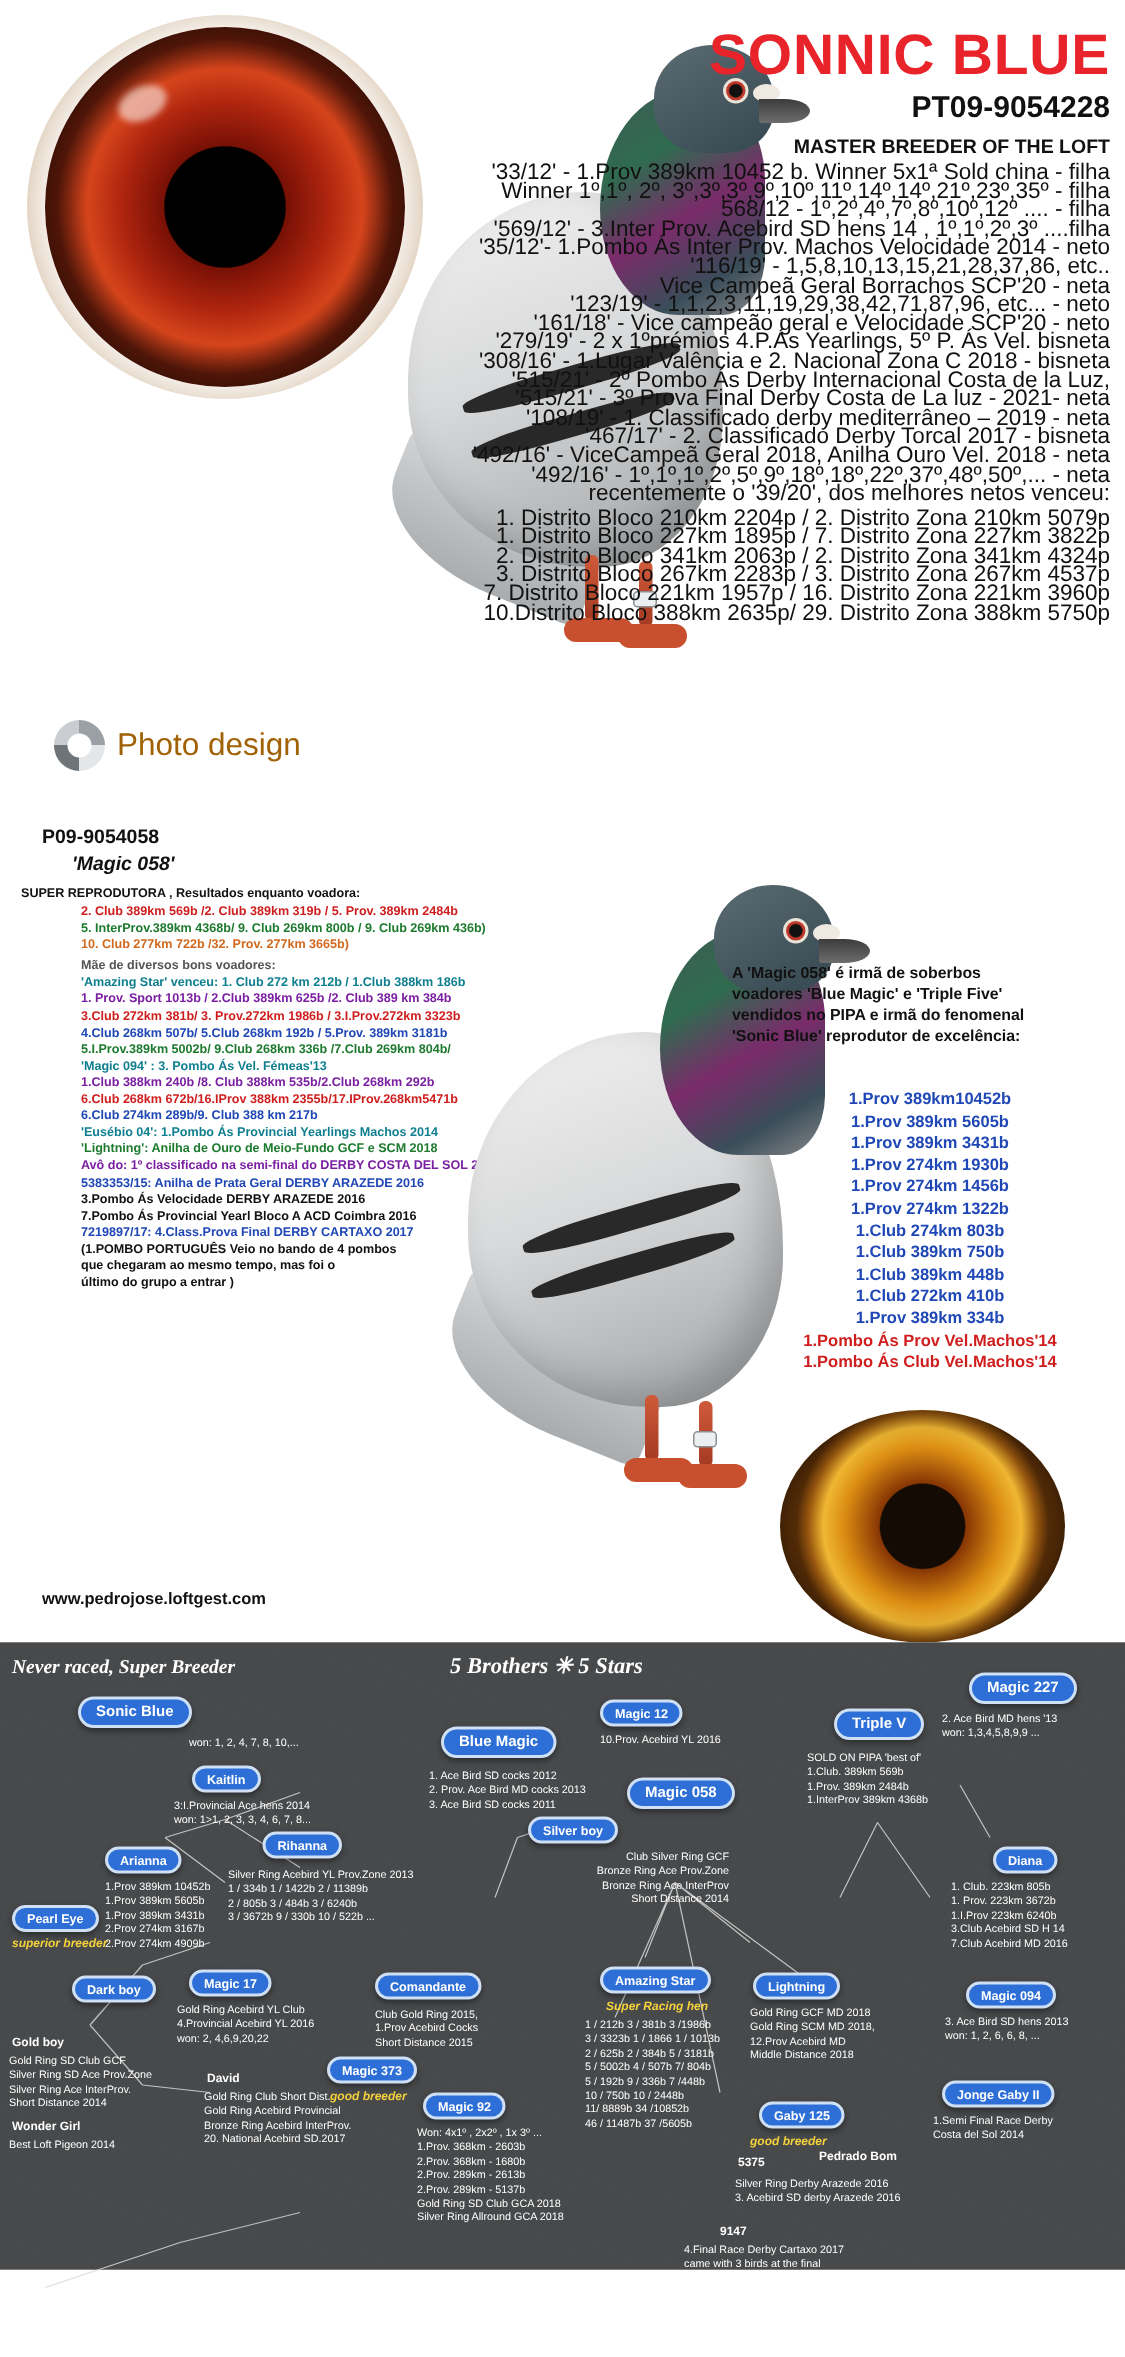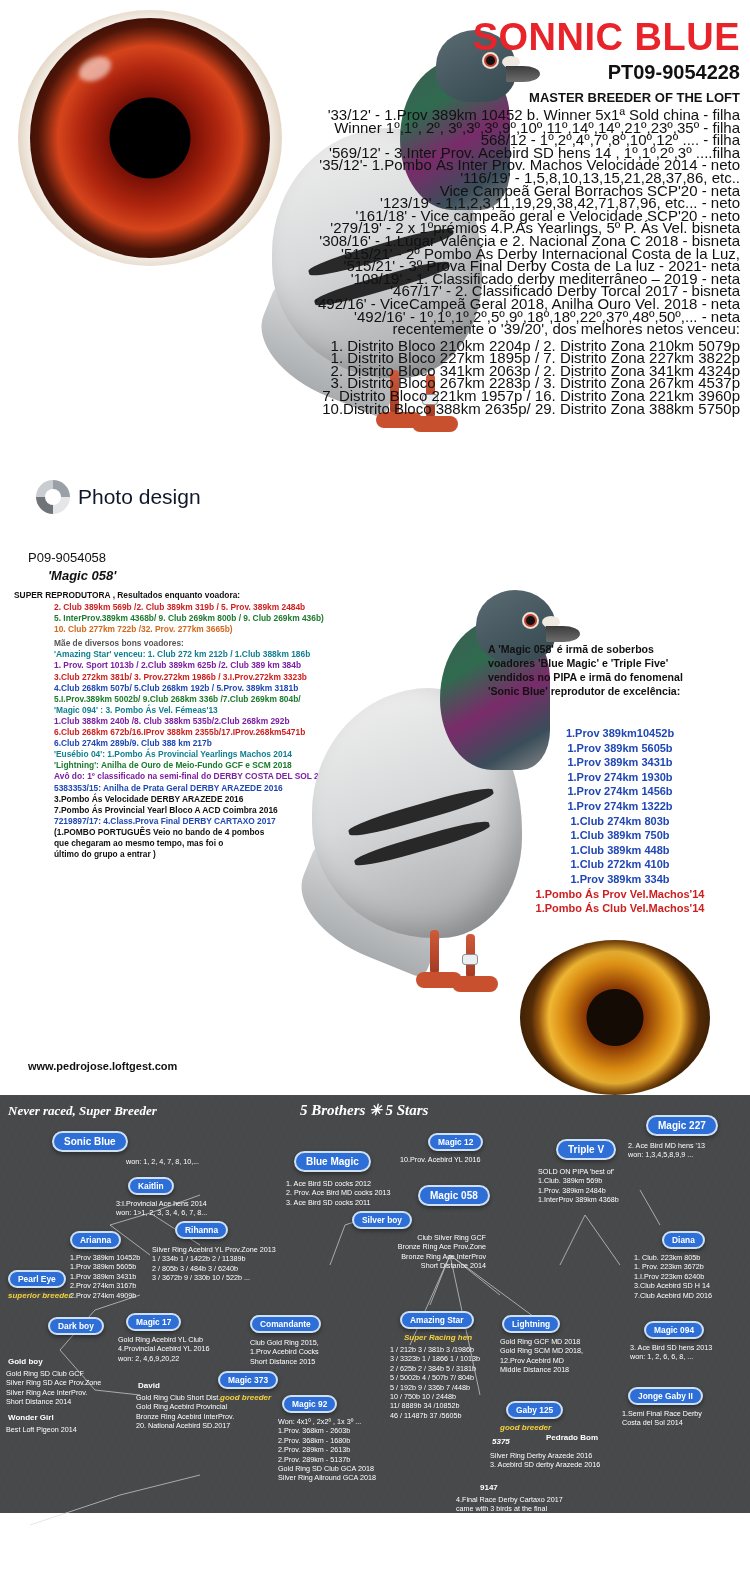--- a/index.html
+++ b/index.html
@@ -75,34 +75,34 @@
   .b-legs{ position:absolute; left:120px; top:362px; width:120px; height:90px; }
   .b-leg{ position:absolute; width:9px; height:44px; background:linear-gradient(180deg,#d05a3a,#a33a22); border-radius:4px;}
   .b-leg.l1{ left:20px; top:0;} .b-leg.l2{ left:56px; top:4px;}
   .b-foot{ position:absolute; width:46px; height:16px; background:#c8502f; border-radius:8px;}
   .b-foot.f1{ left:6px; top:42px;} .b-foot.f2{ left:42px; top:46px;}
   .b-ring{ position:absolute; left:52px; top:24px; width:16px; height:11px; background:#eceff1; border:1px solid #8b8f92; border-radius:3px; font-size:5px; text-align:center; color:#333;}
 
   .photodesign{ position:absolute; left:36px; top:480px; display:flex; align-items:center; gap:8px; }
   .pd-logo{ width:34px; height:34px; border-radius:50%; background:conic-gradient(#9aa0a6 0 25%, #e4e6e8 25% 50%, #6f7478 50% 75%, #c9cdd1 75% 100%); position:relative;}
   .pd-logo:after{ content:""; position:absolute; left:9px; top:9px; width:16px;height:16px;border-radius:50%;background:#fff;}
-  .pd-text{ font-size:21px; color:#0f172a; font-family:"Liberation Sans", sans-serif;}
+  .pd-text{ font-size:21px; color:#a16207; font-family:"Liberation Sans", sans-serif;}
 
   
   .rcol{ position:absolute; left:300px; top:16px; width:440px; text-align:right; }
   .brand{ font-size:38px; font-weight:bold; color:#e8232a; letter-spacing:.5px; font-family:"Liberation Sans", sans-serif;}
   .ring-no{ font-size:20px; font-weight:bold; color:#111; margin-top:2px;}
   .master{ font-size:13px; font-weight:bold; margin-top:6px;}
   .rline{ font-size:9.4px; line-height:12.2px; color:#111; }
   .rlist{ margin-top:4px; }
   .rlist div{ font-size:15px; line-height:12.6px;}
 
   
   .mid{ position:absolute; left:0; top:550px; width:750px; height:545px; background:#fff;}
-  .mid-id{ position:absolute; left:28px; top:0px; font-size:13px; font-weight:normal;}
+  .mid-id{ position:absolute; left:28px; top:0px; font-size:13px; font-weight:bold;}
   .mid-name{ position:absolute; left:48px; top:18px; font-size:13px; font-style:italic; font-weight:bold;}
   .mid-sub{ position:absolute; left:14px; top:40px; font-size:8.4px; font-weight:bold;}
   .mid-text{ position:absolute; left:14px; top:52px; width:300px;margin-left:40px; }
   .mid-text div{ font-size:8.4px; line-height:11.1px; font-weight:bold;}
   .c-red{color:#cf1e1e;} .c-green{color:#1d7a2e;} .c-blue{color:#1f47b5;}
   .c-purple{color:#7b1fa2;} .c-orange{color:#d2691e;} .c-teal{color:#0f7f8f;}
   .c-gray{color:#555;}
 
   .bird2 { position:absolute; left:290px; top:18px; width:300px; height:520px; }
 
@@ -373,21 +373,21 @@
 2.Prov. 368km - 1680b
 2.Prov. 289km - 2613b
 2.Prov. 289km - 5137b
 Gold Ring SD Club GCA 2018
 Silver Ring Allround GCA 2018</div>
 
     <div class="bubble" style="left:294px; top:56px;">Blue Magic</div>
     <div class="blk" style="left:286px; top:84px; width:150px; white-space:pre-line;">1. Ace Bird SD cocks 2012
 2. Prov. Ace Bird MD cocks 2013
 3. Ace Bird SD cocks 2011</div>
-    <div class="bubble sm" style="left:428px; top:38px;">Magic 12</div>
+    <div class="bubble sm" style="left:400px; top:38px;">Magic 12</div>
     <div class="blk" style="left:400px; top:60px; width:120px;">10.Prov. Acebird YL 2016</div>
 
     <div class="bubble sm" style="left:352px; top:116px;">Silver boy</div>
     <div class="blk" style="left:346px; top:138px; width:140px; white-space:pre-line;text-align:right;">Club Silver Ring GCF
 Bronze Ring Ace Prov.Zone
 Bronze Ring Ace InterProv
 Short Distance 2014</div>
 
     <div class="bubble" style="left:418px; top:90px;">Magic 058</div>
 
@@ -404,21 +404,21 @@
 
     <div class="bubble sm" style="left:502px; top:220px;">Lightning</div>
     <div class="blk" style="left:500px; top:242px; width:150px; white-space:pre-line;">Gold Ring GCF MD 2018
 Gold Ring SCM MD 2018,
 12.Prov Acebird MD
 Middle Distance 2018</div>
 
     <div class="bubble sm" style="left:506px; top:306px;">Gaby 125</div>
     <div class="ylabel" style="left:500px; top:328px;">good breeder</div>
 
-    <div class="wlabel" style="left:492px; top:342px;font-style:italic;">5375</div>
+    <div class="wlabel" style="left:492px; top:342px;">5375</div>
     <div class="blk" style="left:490px; top:356px; width:160px; white-space:pre-line;">Silver Ring Derby Arazede 2016
 3. Acebird SD derby Arazede 2016</div>
     <div class="wlabel" style="left:546px; top:338px;">Pedrado Bom</div>
 
     <div class="wlabel" style="left:480px; top:388px;">9147</div>
     <div class="blk" style="left:456px; top:400px; width:180px; white-space:pre-line;">4.Final Race Derby Cartaxo 2017
 came with 3 birds at the final</div>
 
     <div class="bubble" style="left:556px; top:44px;">Triple V</div>
     <div class="blk" style="left:538px; top:72px; width:140px; white-space:pre-line;">SOLD ON PIPA 'best of'

